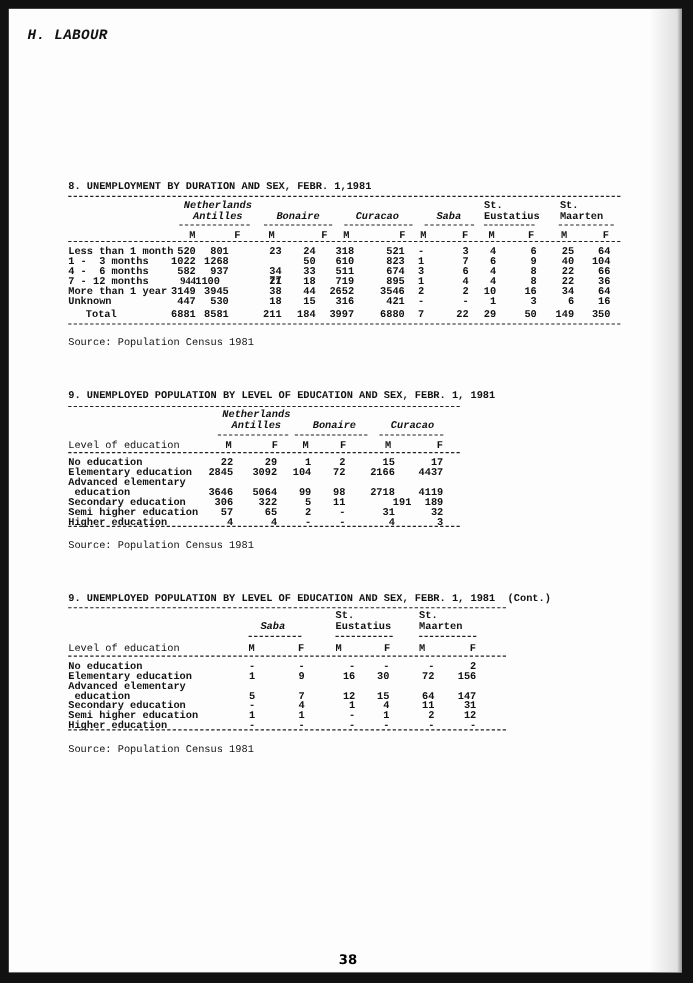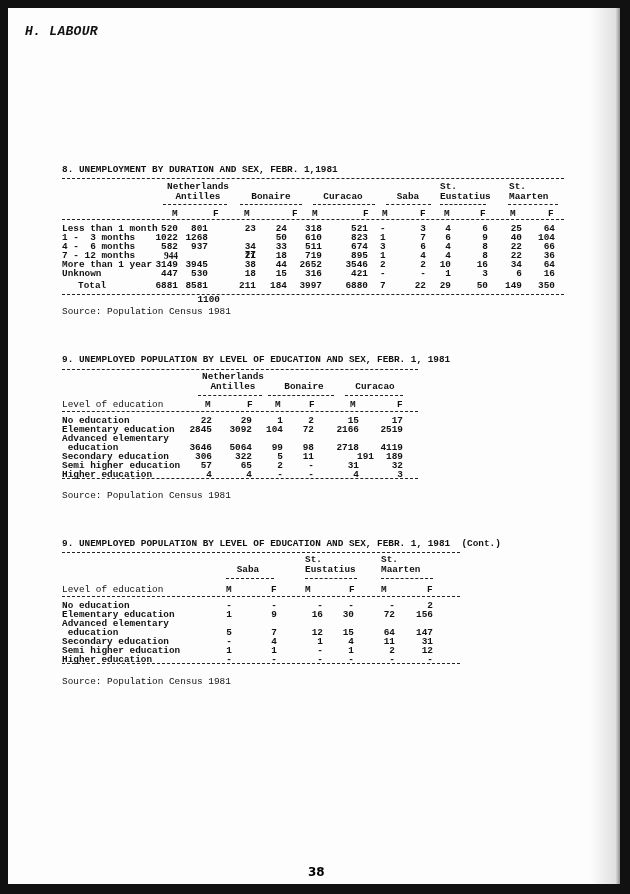--- a/index.html
+++ b/index.html
@@ -7,21 +7,21 @@
   .page { position:absolute; left:8px; top:8px; width:612px; height:876px; background:#fdfdfd; }
   .shade { position:absolute; right:0; top:0; width:30px; height:100%;
            background:linear-gradient(to right, rgba(255,255,255,0), rgba(200,200,200,0.55) 85%, rgba(120,120,120,0.8)); }
   .mono { font-family:"Liberation Mono","DejaVu Sans Mono", monospace; color:#111; }
   .t { position:absolute; white-space:pre; font-size:9.4px; line-height:10px; font-weight:bold; }
   .tn { position:absolute; white-space:pre; font-size:9.4px; line-height:10px; }
   .h { position:absolute; font-size:13px; font-weight:bold; letter-spacing:0.3px; }
   .dash { position:absolute; height:0; border-top:1.6px dashed #222; }
   .dashs { position:absolute; height:0; border-top:1.3px dashed #222; }
   .r { text-align:right; }
-  .c { text-align:center; }
+  .c { text-align:center;font-style:italic; }
   .pn { position:absolute; font-family:"DejaVu Sans", sans-serif; font-weight:bold; font-size:12px; }
 </style>
 </head>
 <body>
 
 <div class="page">
   <div class="shade"></div>
 
   <div class="h mono" style="left:17px; top:16px;font-style:italic;">H. LABOUR</div>
 
@@ -96,21 +96,21 @@
         <div class="t mono r" style="left: 274px; top: 234px; width: 40px;">511</div>
         <div class="t mono r" style="left: 320px; top: 234px; width: 40px;">674</div>
         <div class="t mono" style="left: 372px; top: 234px;">3</div>
         <div class="t mono r" style="left: 378px; top: 234px; width: 40px;">6</div>
         <div class="t mono r" style="left: 403px; top: 234px; width: 40px;">4</div>
         <div class="t mono r" style="left: 440px; top: 234px; width: 40px;">8</div>
         <div class="t mono r" style="left: 474px; top: 234px; width: 40px;">22</div>
         <div class="t mono r" style="left: 507px; top: 234px; width: 40px;">66</div>
         <div class="t mono" style="left: 54px; top: 243px;">7 - 12 months</div>
         <div class="t mono r" style="left: 130px; top: 243px; width: 40px; font-family: Liberation Serif, serif;">944</div>
-        <div class="t mono r" style="left: 172px; top: 243px; width: 40px; margin-top: 44px;">1100</div>
+        <div class="t mono r" style="left: 152px; top: 243px; width: 40px;">1100</div>
         <div class="t mono r" style="left: 208px; top: 243px; width: 40px;">21</div>
         <div class="t mono r" style="left: 239px; top: 243px; width: 40px;">18</div>
         <div class="t mono r" style="left: 274px; top: 243px; width: 40px;">719</div>
         <div class="t mono r" style="left: 320px; top: 243px; width: 40px;">895</div>
         <div class="t mono" style="left: 372px; top: 243px;">1</div>
         <div class="t mono r" style="left: 378px; top: 243px; width: 40px;">4</div>
         <div class="t mono r" style="left: 403px; top: 243px; width: 40px;">4</div>
         <div class="t mono r" style="left: 440px; top: 243px; width: 40px;">8</div>
         <div class="t mono r" style="left: 474px; top: 243px; width: 40px;">22</div>
         <div class="t mono r" style="left: 507px; top: 243px; width: 40px;">36</div>
@@ -190,21 +190,21 @@
         <div class="t mono r" style="left: 235px; top: 408px; width: 40px;">1</div>
         <div class="t mono r" style="left: 266px; top: 408px; width: 40px;">2</div>
         <div class="t mono r" style="left: 311px; top: 408px; width: 40px;">15</div>
         <div class="t mono r" style="left: 355px; top: 408px; width: 40px;">17</div>
         <div class="t mono" style="left: 54px; top: 417px;">Elementary education</div>
         <div class="t mono r" style="left: 164px; top: 417px; width: 40px;">2845</div>
         <div class="t mono r" style="left: 204px; top: 417px; width: 40px;">3092</div>
         <div class="t mono r" style="left: 235px; top: 417px; width: 40px;">104</div>
         <div class="t mono r" style="left: 266px; top: 417px; width: 40px;">72</div>
         <div class="t mono r" style="left: 311px; top: 417px; width: 40px;">2166</div>
-        <div class="t mono r" style="left: 355px; top: 417px; width: 40px;">2519</div>
+        <div class="t mono r" style="left: 355px; top: 417px; width: 40px;">4437</div>
         <div class="t mono" style="left: 54px; top: 426px;">Advanced elementary</div>
         <div class="t mono" style="left: 54px; top: 435px;"> education</div>
         <div class="t mono r" style="left: 164px; top: 435px; width: 40px;">3646</div>
         <div class="t mono r" style="left: 204px; top: 435px; width: 40px;">5064</div>
         <div class="t mono r" style="left: 235px; top: 435px; width: 40px;">99</div>
         <div class="t mono r" style="left: 266px; top: 435px; width: 40px;">98</div>
         <div class="t mono r" style="left: 311px; top: 435px; width: 40px;">2718</div>
         <div class="t mono r" style="left: 355px; top: 435px; width: 40px;">4119</div>
         <div class="t mono" style="left: 54px; top: 444px;">Secondary education</div>
         <div class="t mono r" style="left: 164px; top: 444px; width: 40px;">306</div>

